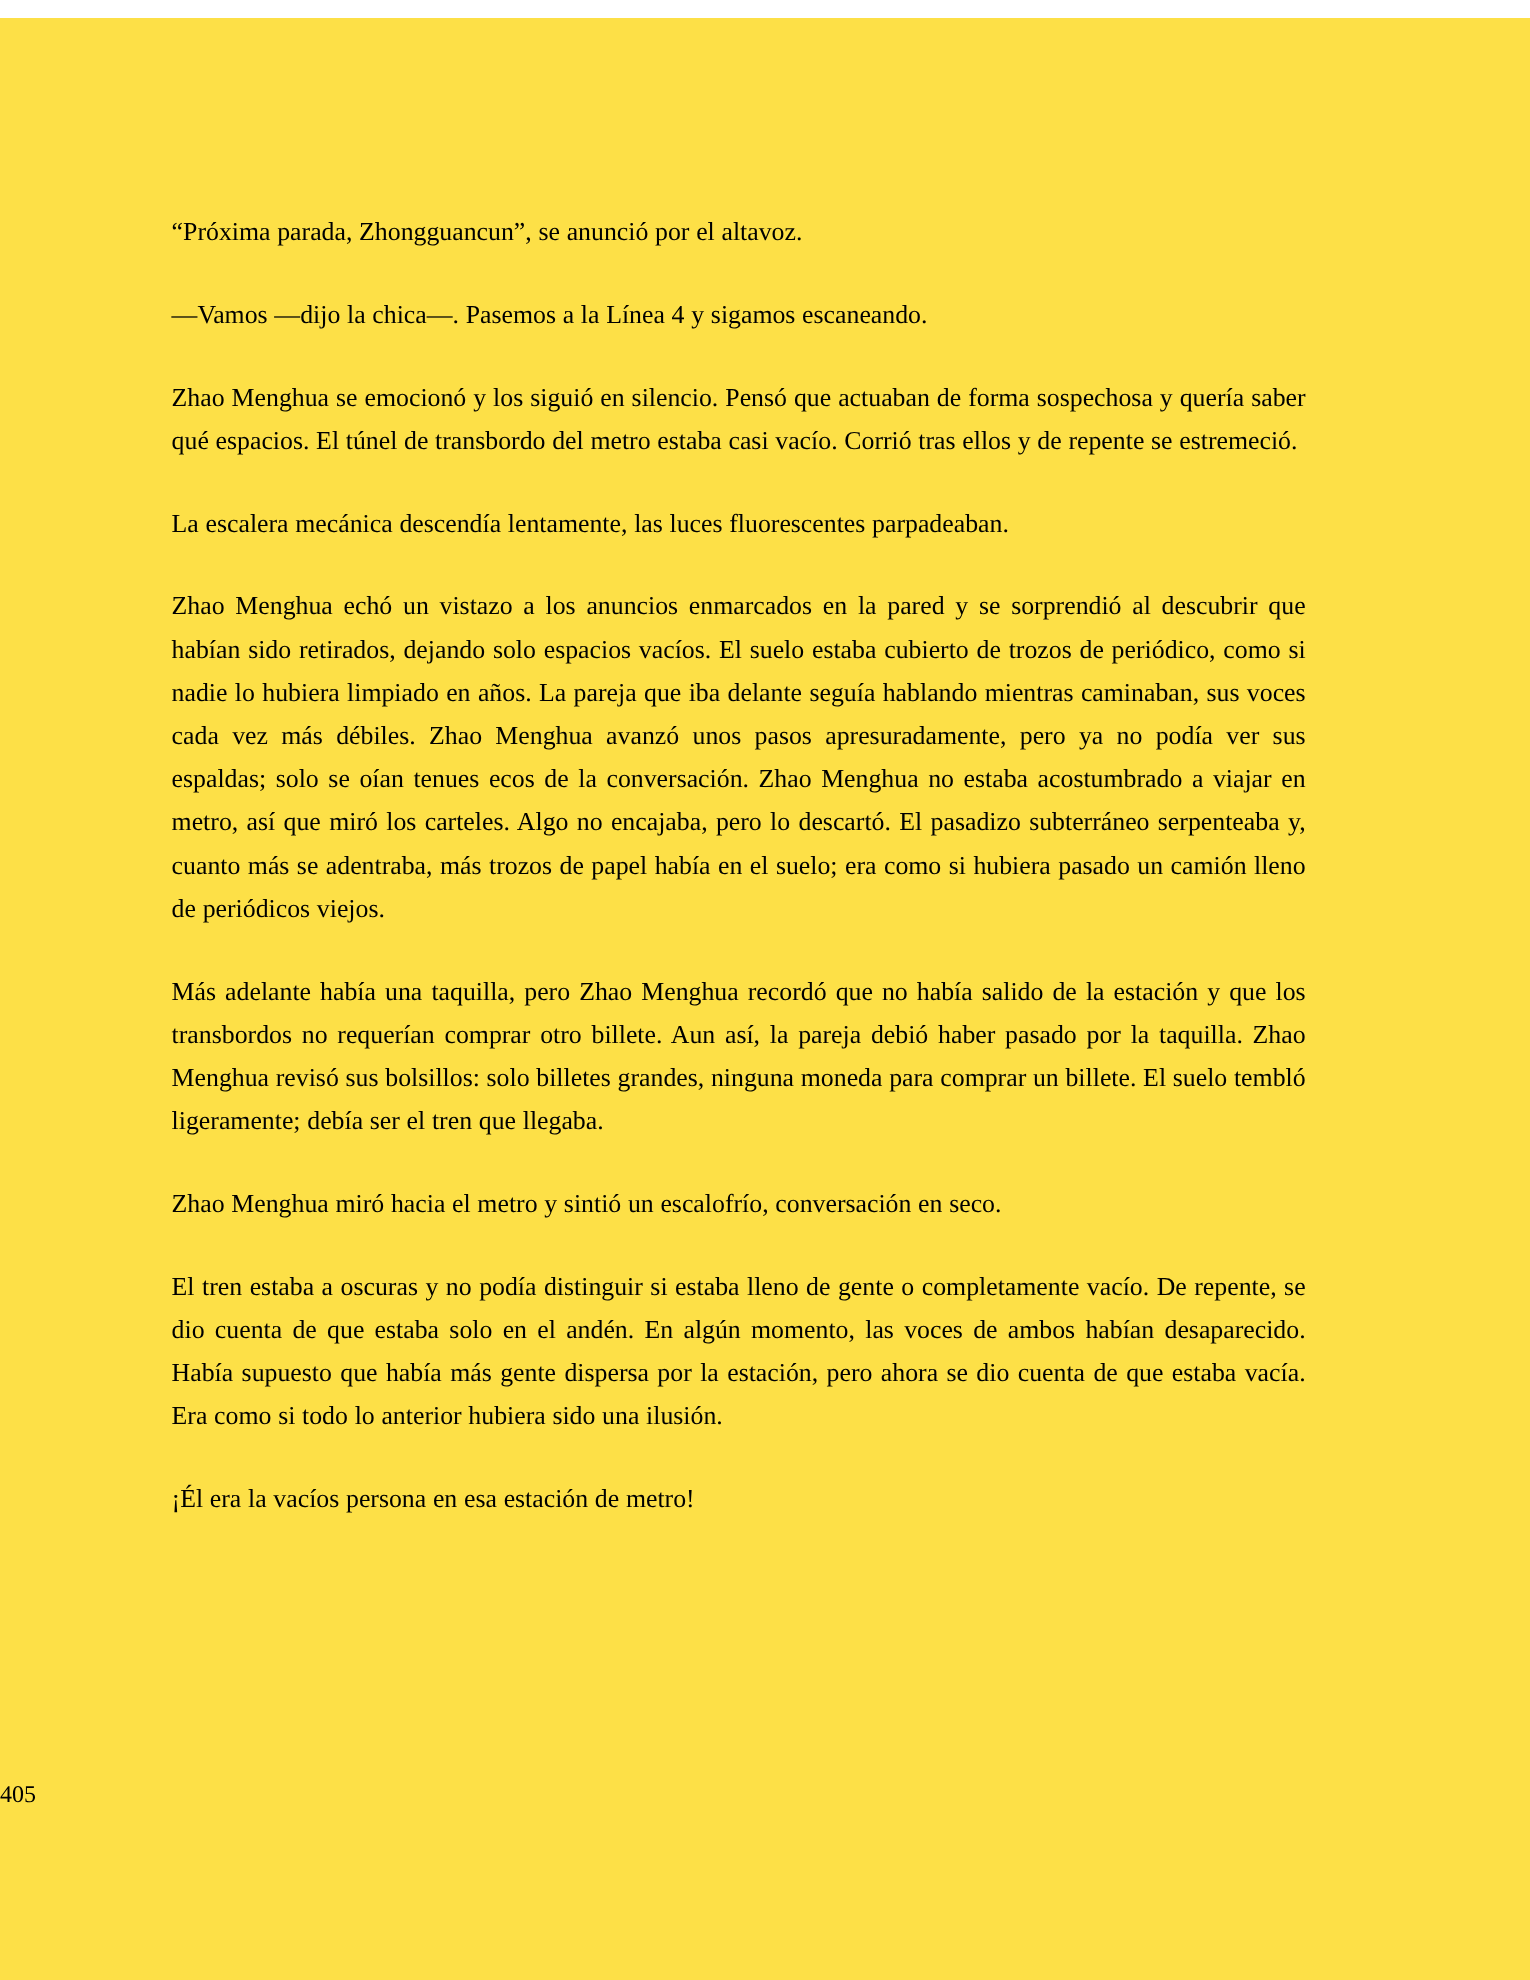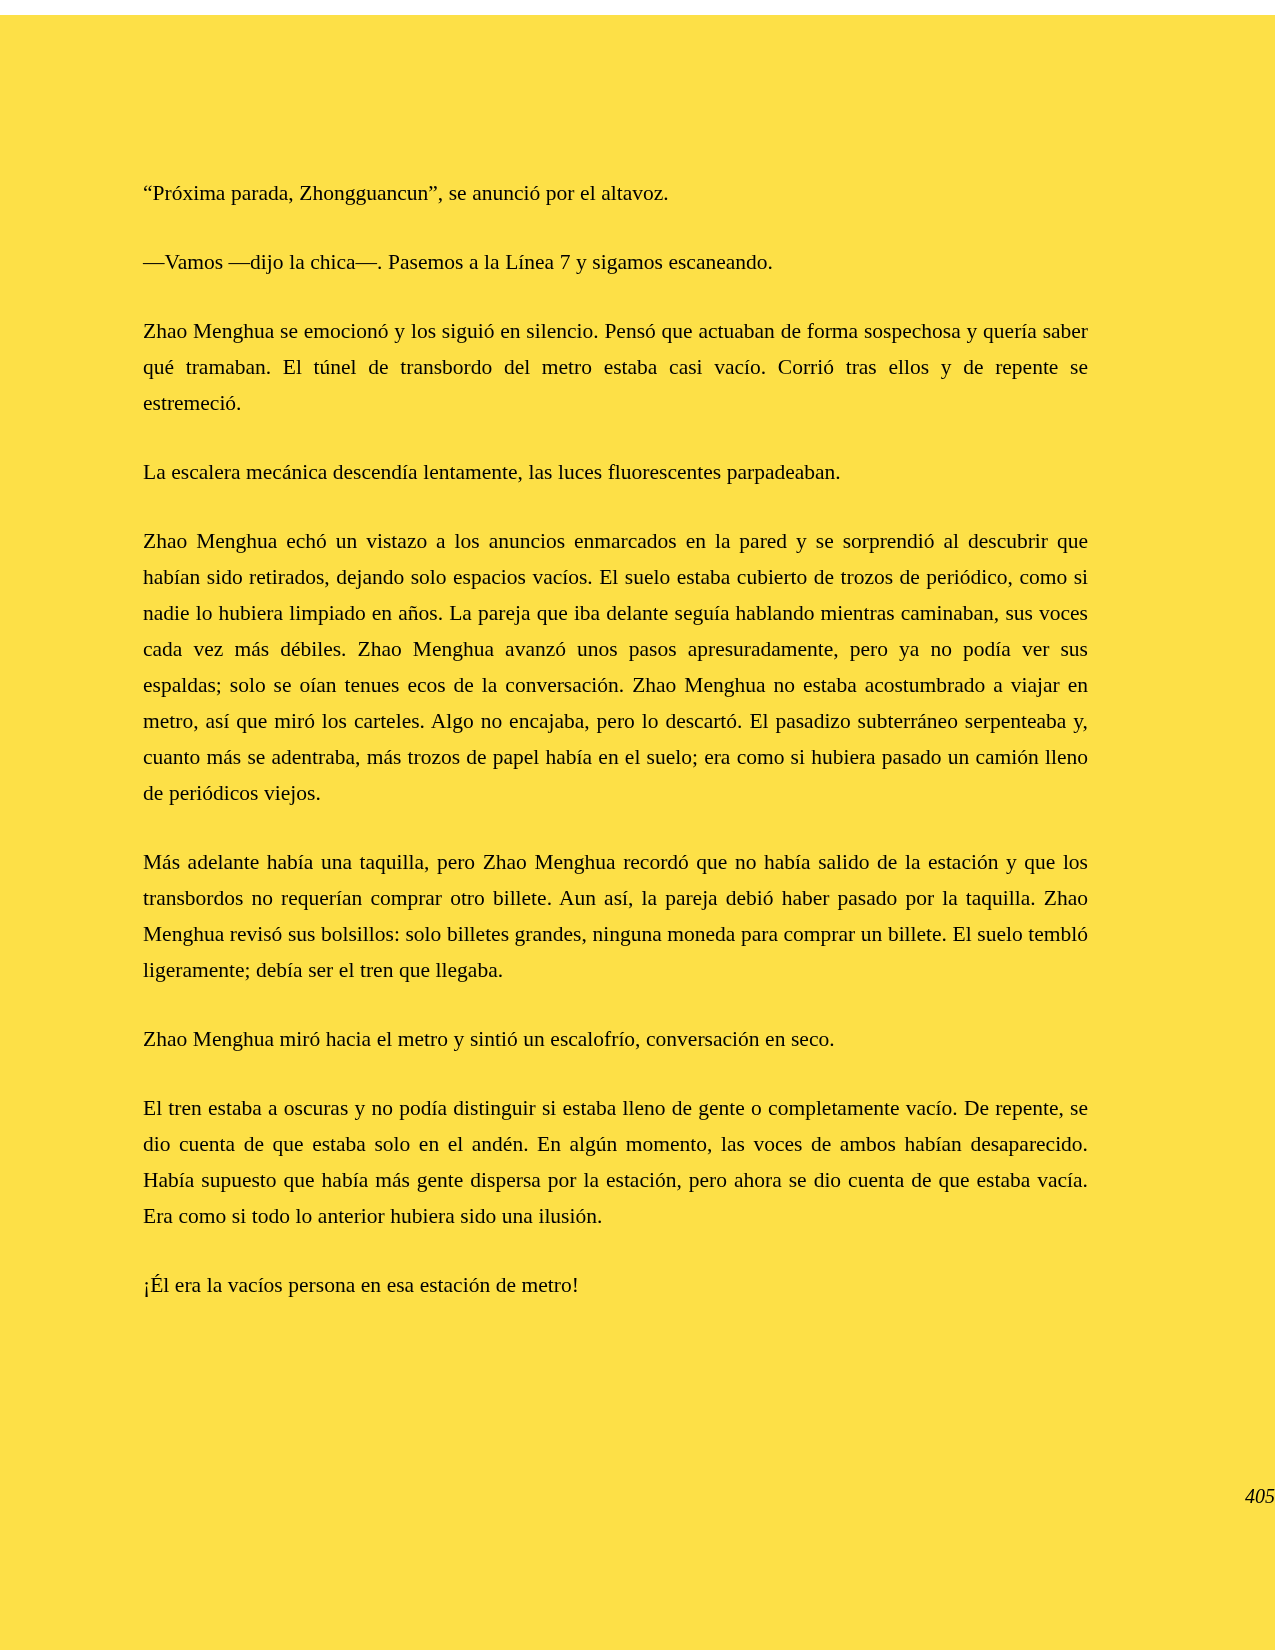--- a/index.html
+++ b/index.html
@@ -35,37 +35,36 @@
   }
   
   p.para:last-child {
     margin-bottom: 0;
   }
   .page-number {
     position: absolute;
     left: 0;
     right: 0;
     top: 1468px;
-    text-align: right;
+    text-align: left;
     font-size: 20px;
     line-height: 26px;
     font-family: "Liberation Serif", "DejaVu Serif", serif;
     color: #000000;
-    font-style: italic;
   }
 </style>
 </head>
 <body>
 
 <div class="page">
 
   <div class="content">
     <p class="para">“Próxima parada, Zhongguancun”, se anunció por el altavoz.</p>
-    <p class="para">—Vamos —dijo la chica—. Pasemos a la Línea 7 y sigamos escaneando.</p>
-    <p class="para">Zhao Menghua se emocionó y los siguió en silencio. Pensó que actuaban de forma sospechosa y quería saber qué tramaban. El túnel de transbordo del metro estaba casi vacío. Corrió tras ellos y de repente se estremeció.</p>
+    <p class="para">—Vamos —dijo la chica—. Pasemos a la Línea 4 y sigamos escaneando.</p>
+    <p class="para">Zhao Menghua se emocionó y los siguió en silencio. Pensó que actuaban de forma sospechosa y quería saber qué espacios. El túnel de transbordo del metro estaba casi vacío. Corrió tras ellos y de repente se estremeció.</p>
     <p class="para">La escalera mecánica descendía lentamente, las luces fluorescentes parpadeaban.</p>
     <p class="para">Zhao Menghua echó un vistazo a los anuncios enmarcados en la pared y se sorprendió al descubrir que habían sido retirados, dejando solo espacios vacíos. El suelo estaba cubierto de trozos de periódico, como si nadie lo hubiera limpiado en años. La pareja que iba delante seguía hablando mientras caminaban, sus voces cada vez más débiles. Zhao Menghua avanzó unos pasos apresuradamente, pero ya no podía ver sus espaldas; solo se oían tenues ecos de la conversación. Zhao Menghua no estaba acostumbrado a viajar en metro, así que miró los carteles. Algo no encajaba, pero lo descartó. El pasadizo subterráneo serpenteaba y, cuanto más se adentraba, más trozos de papel había en el suelo; era como si hubiera pasado un camión lleno de periódicos viejos.</p>
     <p class="para">Más adelante había una taquilla, pero Zhao Menghua recordó que no había salido de la estación y que los transbordos no requerían comprar otro billete. Aun así, la pareja debió haber pasado por la taquilla. Zhao Menghua revisó sus bolsillos: solo billetes grandes, ninguna moneda para comprar un billete. El suelo tembló ligeramente; debía ser el tren que llegaba.</p>
     <p class="para">Zhao Menghua miró hacia el metro y sintió un escalofrío, conversación en seco.</p>
     <p class="para">El tren estaba a oscuras y no podía distinguir si estaba lleno de gente o completamente vacío. De repente, se dio cuenta de que estaba solo en el andén. En algún momento, las voces de ambos habían desaparecido. Había supuesto que había más gente dispersa por la estación, pero ahora se dio cuenta de que estaba vacía. Era como si todo lo anterior hubiera sido una ilusión.</p>
     <p class="para">¡Él era la vacíos persona en esa estación de metro!</p>
   </div>
 
   <div class="page-number">405</div>
 

